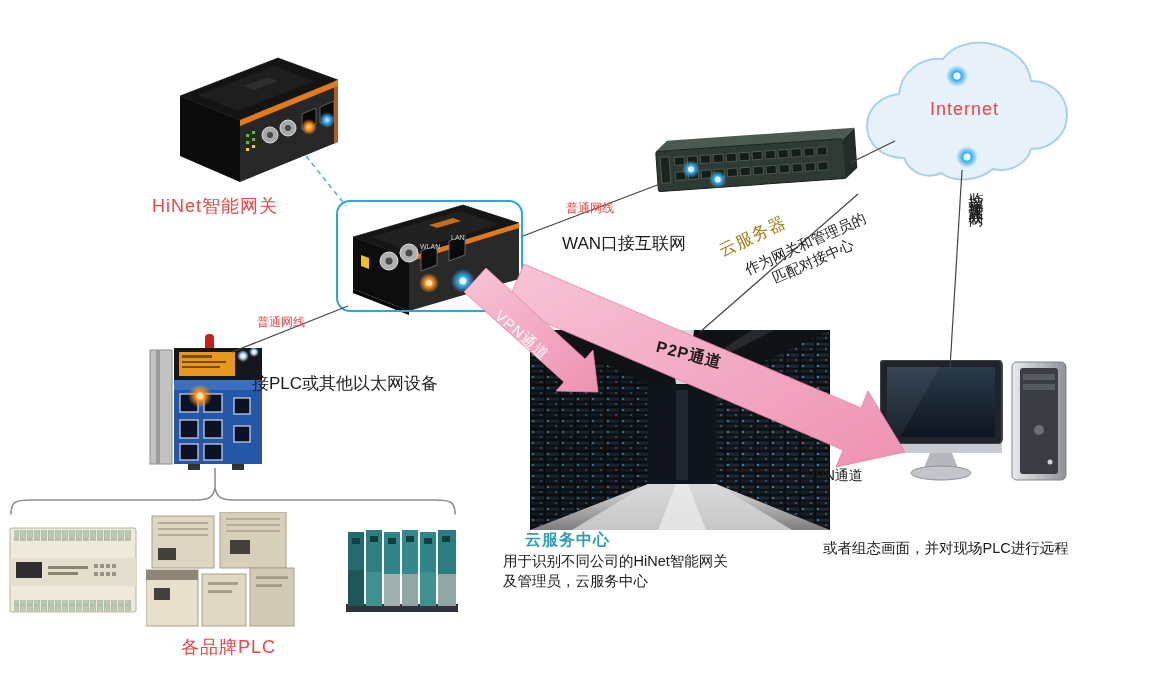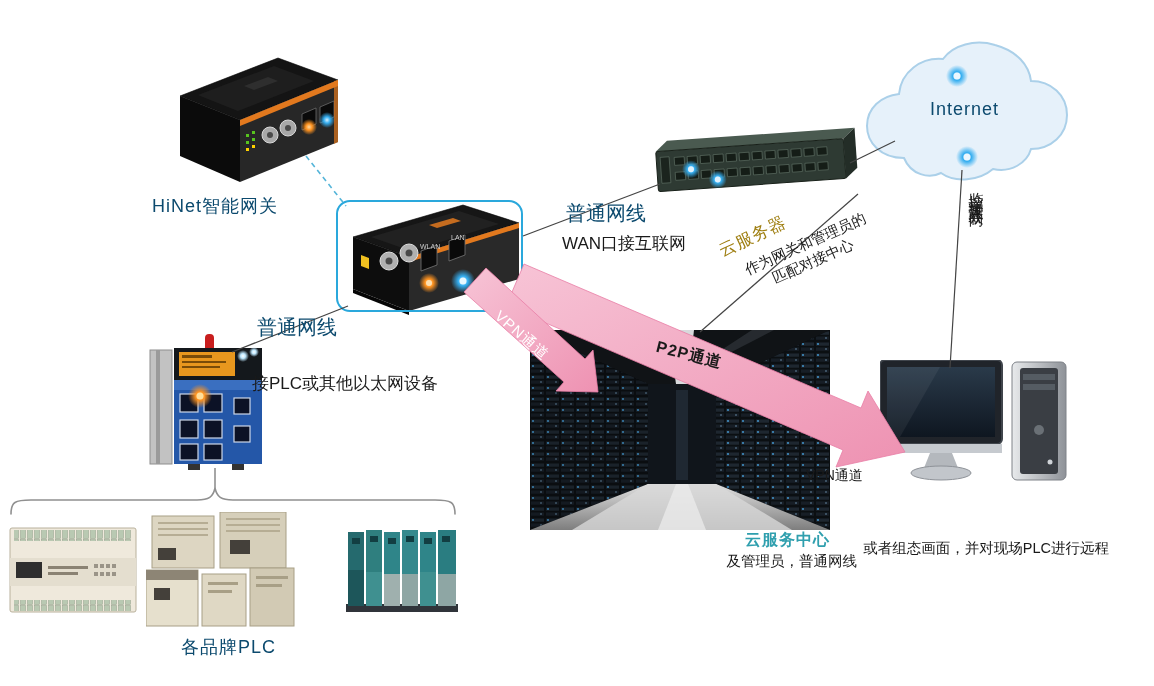--- a/index.html
+++ b/index.html
@@ -4,26 +4,26 @@
 <style>
   * { margin:0; padding:0; box-sizing:border-box; }
   html,body { background:#fff; }
   .canvas { position:relative; width:1154px; height:686px; background:#fff; overflow:hidden;
             font-family:"Liberation Sans","DejaVu Sans",sans-serif; }
   .dev { position:absolute; z-index:10; }
   .overlay { position:absolute; left:0; top:0; z-index:20; pointer-events:none; }
   .callout { position:absolute; left:336px; top:200px; width:187px; height:112px;
              border:2px solid #2aa8dc; border-radius:14px; z-index:15; }
   .lbl { position:absolute; z-index:30; white-space:nowrap; color:#1a1a1a; }
-  .teal { color:#0c4a6e; }
+  .teal { color:#ef4444; }
   .gold { color:#9e7e10; }
   .big  { font-size:18px; letter-spacing:1px; }
-  .mid  { font-size:20px; }
+  .mid  { font-size:12px; }
   .note { font-size:17px; }
-  .center { text-align:right; }
+  .center { text-align:left; }
   .rot-cloudserver { transform:rotate(-25deg); transform-origin:left center; font-size:17px; letter-spacing:1px; }
   .rot-match { transform:rotate(-24deg); transform-origin:left top; font-size:14.5px; line-height:19px; text-align:center; }
   .rot-vpn1 { transform:rotate(41deg); transform-origin:left top; color:#fff; font-size:15px; letter-spacing:1px; }
   .rot-p2p  { transform:rotate(14deg); transform-origin:left top; font-weight:bold; font-size:16px; letter-spacing:1px; }
   .vert { writing-mode:vertical-rl; letter-spacing:3px; font-size:15px; }
   .tiny-port { font-size:7px; color:#c8c8c8; z-index:30; }
   .desc { font-size:14.5px; line-height:20px; }
   .title-teal { color:#2f9fae; font-weight:bold; font-size:16px; letter-spacing:1px; }
 </style>
 </head>
@@ -404,21 +404,22 @@
   <div class="lbl rot-match" style="left:742px;top:262px">
     <div>作为网关和管理员的</div>
     <div>匹配对接中心</div>
   </div>
   <div class="lbl vert" style="left:966px;top:180px">监控端接入互联网</div>
   <div class="lbl rot-vpn1" style="left:503px;top:307px">VPN通道</div>
   <div class="lbl rot-p2p" style="left:659px;top:337px">P2P通道</div>
   <div class="lbl" style="left:806px;top:467px;font-size:14px">VPN通道</div>
   <div class="lbl title-teal center" style="left:525px;top:530px;width:305px">云服务中心</div>
   <div class="lbl desc center" style="left:503px;top:551px;width:354px">
-    <div>及管理员，普通网线</div>
+    <div>用于识别不同公司的HiNet智能网关</div>
+    <div>及管理员，云服务中心</div>
   </div>
   <div class="lbl desc center" style="left:823px;top:538px;width:286px">
     <div>或者组态画面，并对现场PLC进行远程</div>
   </div>
   <div class="lbl teal big" style="left:181px;top:635px">各品牌PLC</div>
   <div class="lbl tiny-port" style="left:420px;top:243px">WLAN</div>
   <div class="lbl tiny-port" style="left:451px;top:234px">LAN</div>
 
 </div>
 

